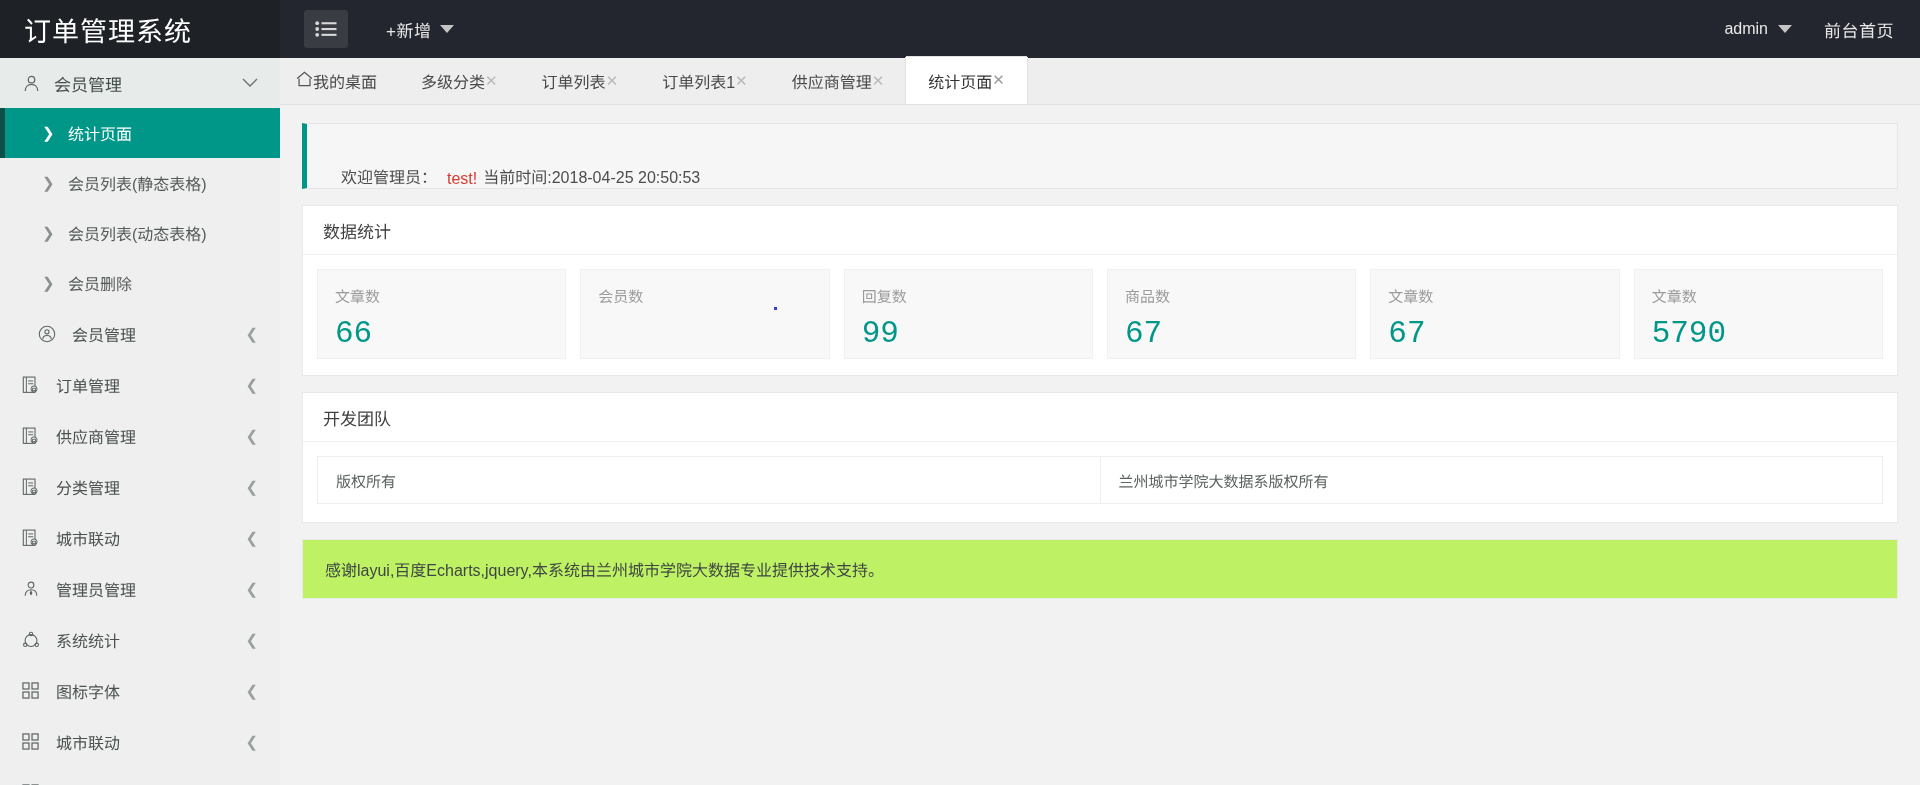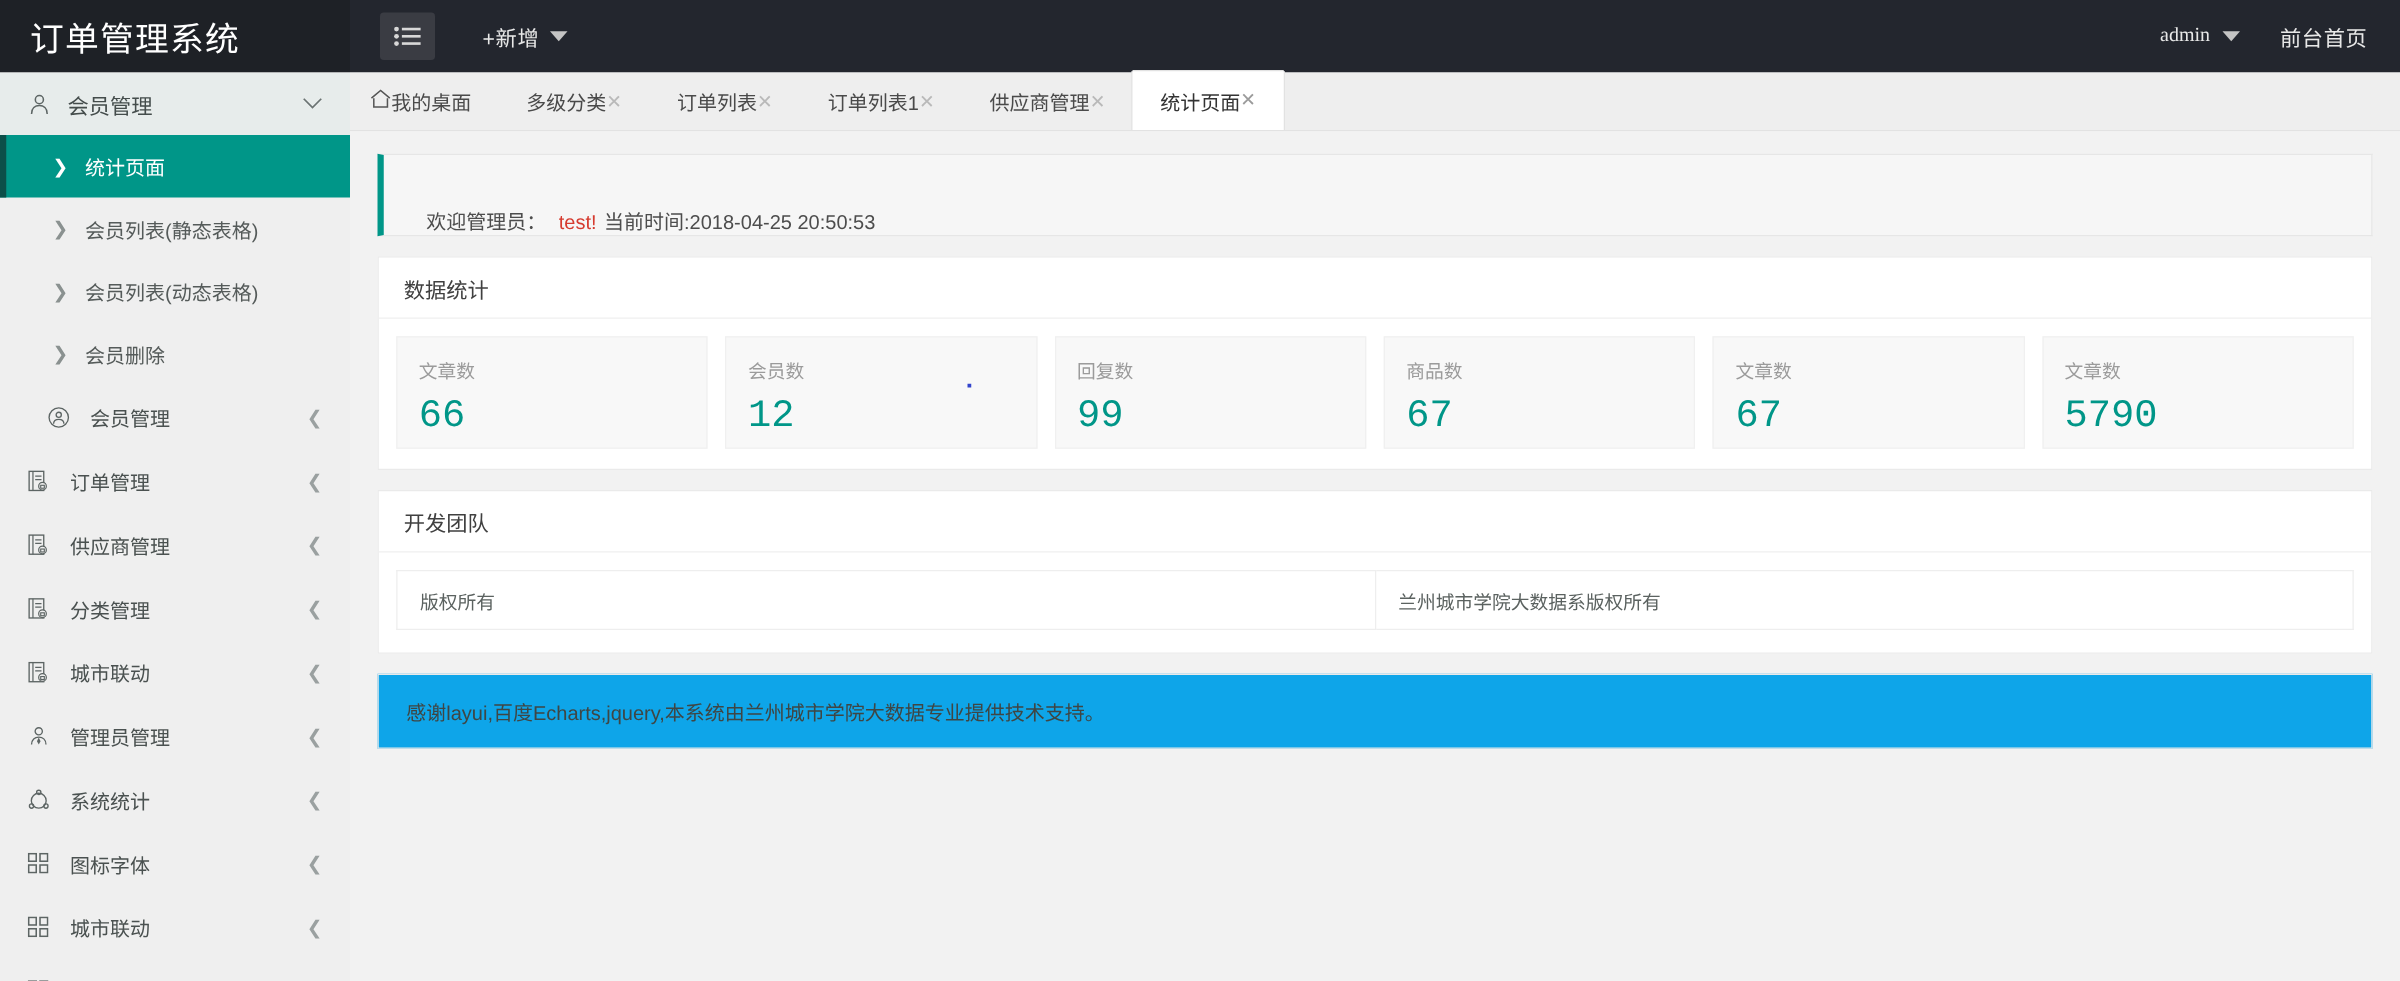--- a/index.html
+++ b/index.html
@@ -48,21 +48,20 @@
   .caret-down {
     width: 0; height: 0;
     border-left: 7px solid transparent;
     border-right: 7px solid transparent;
     border-top: 8px solid #c4c4c4;
   }
   .hdr-right {
     margin-left: auto;
     display: flex; align-items: center;
     height: 58px;
-    font-family: Liberation Serif, serif;
   }
   .hdr-user {
     color: #e8e8e8; font-size: 16px;
     display: flex; align-items: center; gap: 10px;
     padding: 0 22px; cursor: pointer;
     height: 58px;
   }
   .hdr-link {
     color: #e8e8e8; font-size: 17px;
     padding: 0 26px 0 10px; cursor: pointer;
@@ -209,21 +208,21 @@
     height: 47px;
     padding: 0 18px;
     font-size: 15px;
     color: #5b6260;
     border-right: 1px solid #eeeeee;
   }
   .team-table td:last-child { border-right: none; }
 
   .footnote {
     margin-top: 16px;
-    background: #0ea5e9;
+    background: #bef264;
     border: 1px solid #e9e9e9;
     height: 60px;
     display: flex; align-items: center;
     padding-left: 22px;
     font-size: 16px; color: #3f4644;
   }
 
   .speck {
     position: absolute;
     width: 3px; height: 3px;
@@ -478,21 +477,20 @@
 
   <div class="panel">
     <div class="panel-title">数据统计</div>
     <div class="cards">
       <div class="card">
         <div class="cl">文章数</div>
         <div class="cv">66</div>
       </div>
       <div class="card">
         <div class="cl">会员数</div>
-        <div class="cv">12</div>
       </div>
       <div class="card">
         <div class="cl">回复数</div>
         <div class="cv">99</div>
       </div>
       <div class="card">
         <div class="cl">商品数</div>
         <div class="cv">67</div>
       </div>
       <div class="card">

